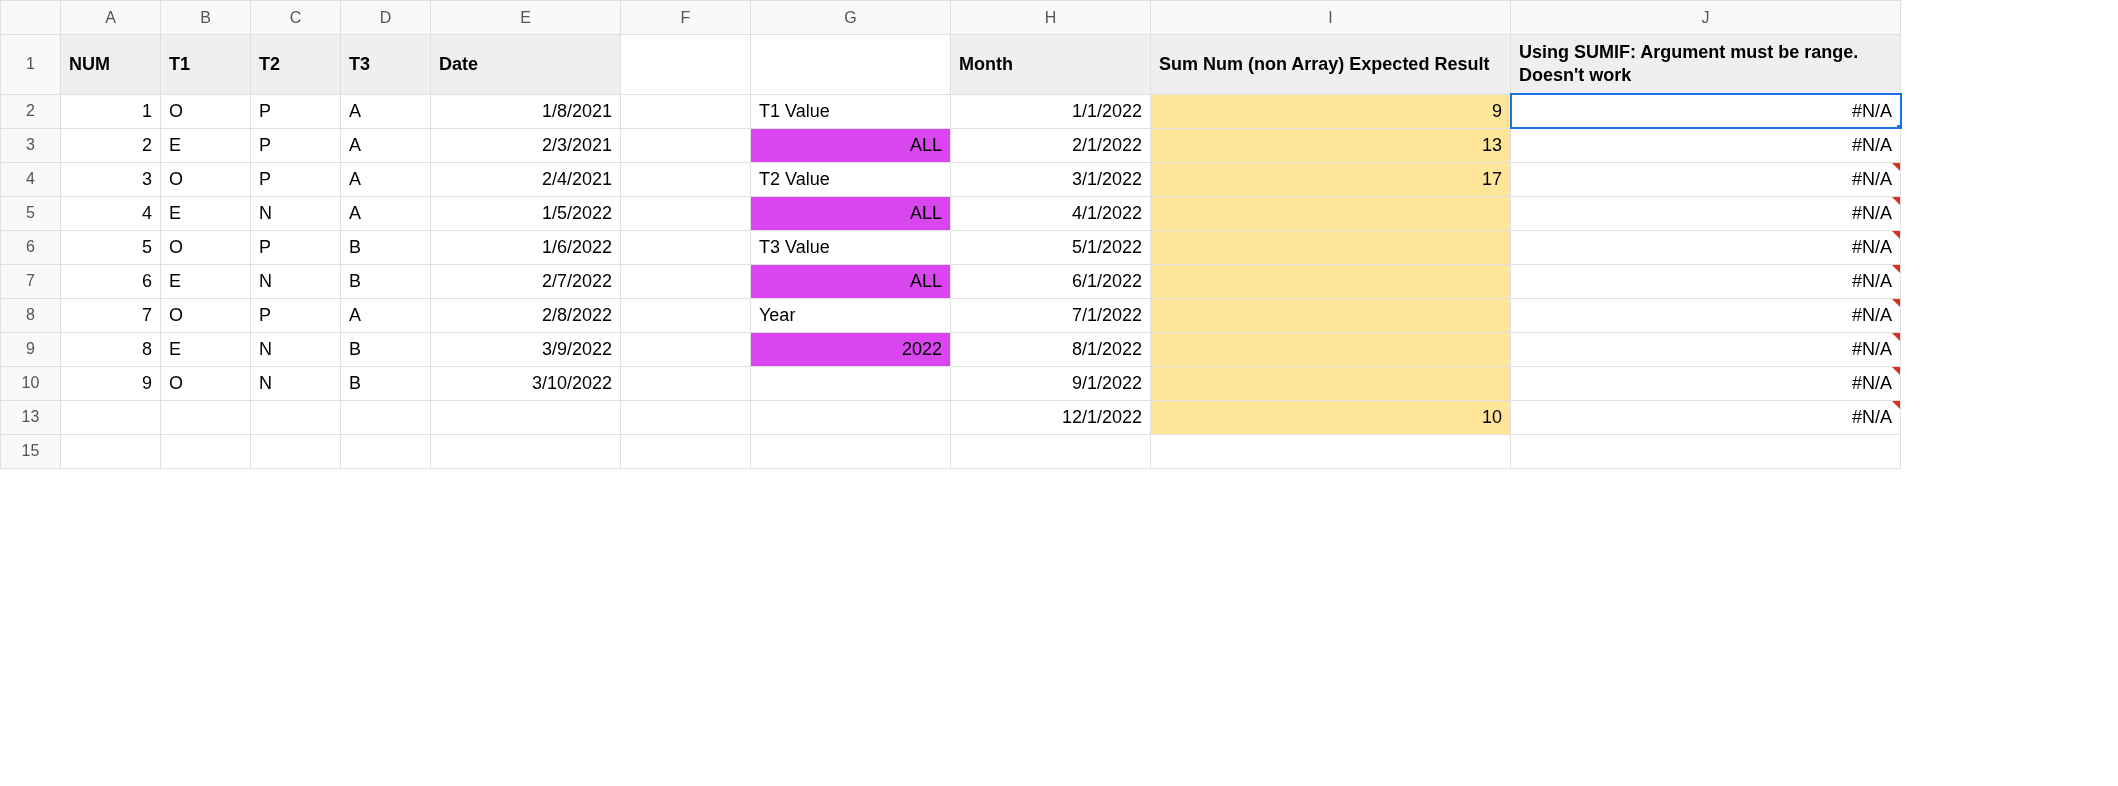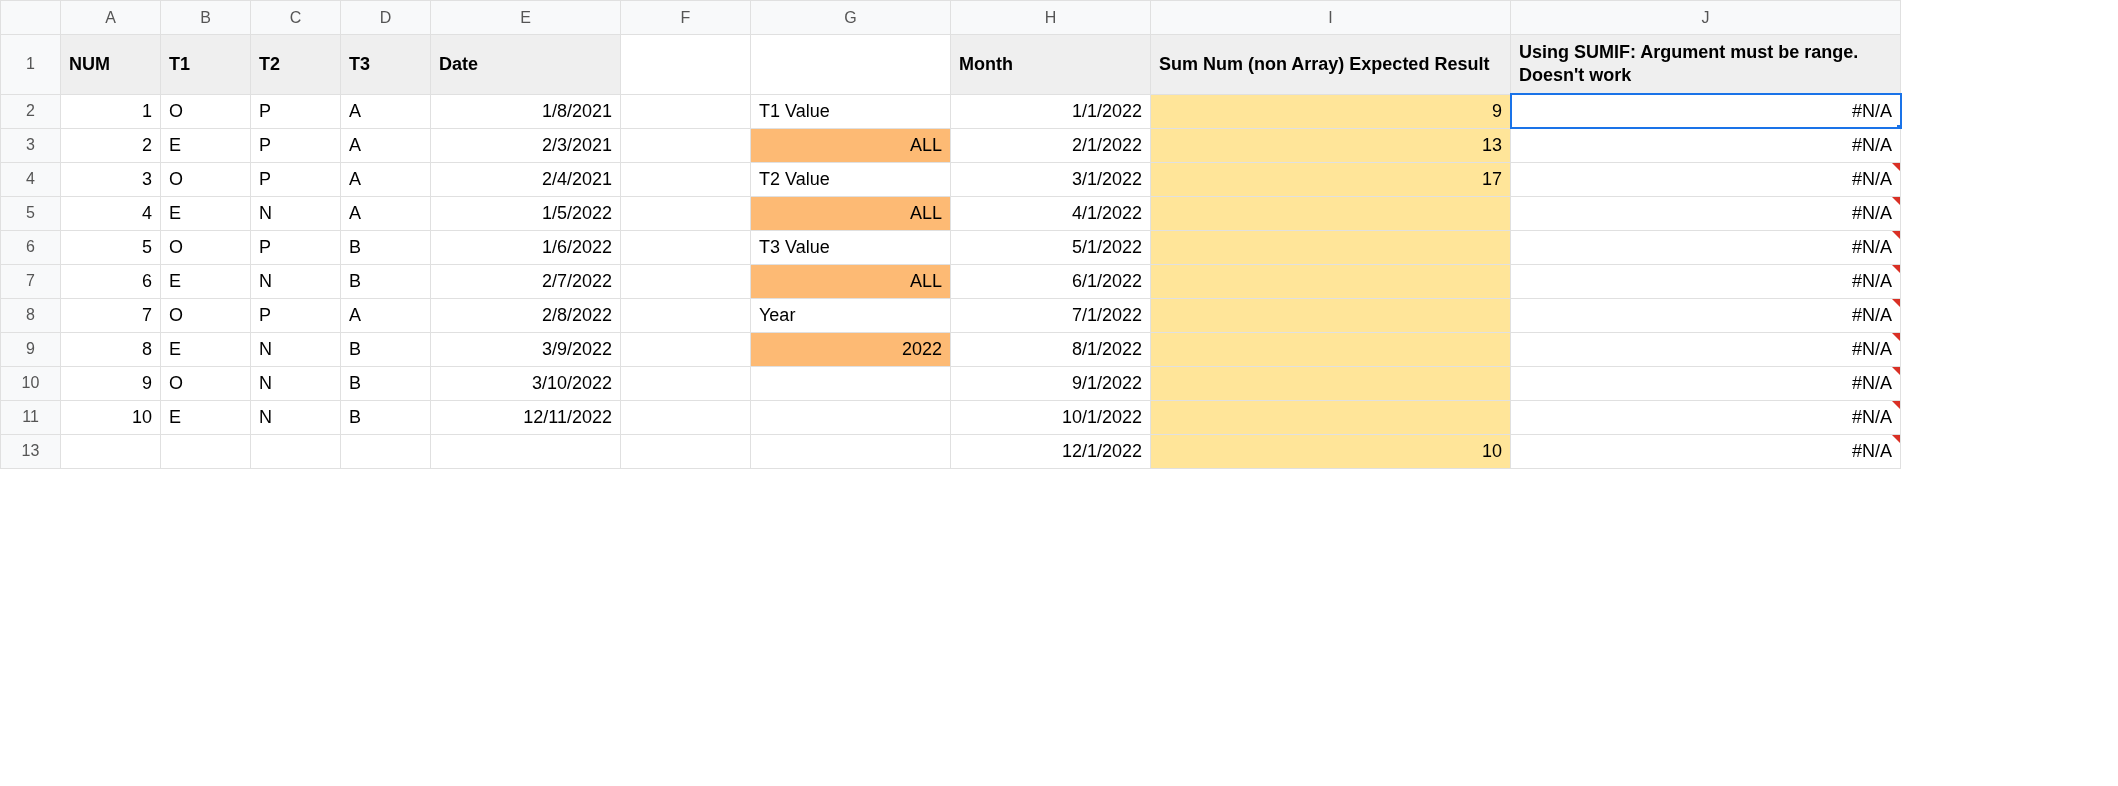--- a/index.html
+++ b/index.html
@@ -50,21 +50,21 @@
     background: #efefef;
     font-weight: 700;
     text-align: left;
     vertical-align: top;
   }
   .hdrcell.wrap { white-space: normal; line-height: 1.3; }
   .r1 { height: 58px; }
   .num { text-align: right; }
   .left { text-align: left; }
   .center { text-align: right; }
-  .peach { background: #fdba74; }
+  .peach { background: #d946ef; }
   .yellow { background: #ffe599; }
   .selected {
     outline: 2px solid #1a73e8;
     outline-offset: -1px;
     position: relative;
     z-index: 2;
   }
   .handle {
     position: absolute;
     right: -4px;
@@ -285,51 +285,48 @@
     <td></td>
     <td></td>
     <td class="num">9/1/2022</td>
     <td class="yellow"></td>
     <td class="center">
       <span>#N/A</span>
       <div class="note-tri"></div>
     </td>
   </tr>
 
-  <tr>
-    <th class="rowhdr">11</th>
-    <td class="num">10</td>
-    <td class="left">E</td>
-    <td class="left">N</td>
-    <td class="left">B</td>
-    <td class="num">12/11/2022</td>
-    <td></td>
-    <td></td>
-    <td class="num">10/1/2022</td>
-    <td class="yellow"></td>
-    <td class="center">
-      <span>#N/A</span>
-      <div class="note-tri"></div>
-    </td>
-  </tr>
 
 
   <tr>
     <th class="rowhdr">13</th>
     <td></td>
     <td></td>
     <td></td>
     <td></td>
     <td></td>
     <td></td>
     <td></td>
     <td class="num">12/1/2022</td>
     <td class="yellow num">10</td>
     <td class="center">
       <span>#N/A</span>
       <div class="note-tri"></div>
     </td>
   </tr>
 
 
+  <tr>
+    <th class="rowhdr">15</th>
+    <td></td>
+    <td></td>
+    <td></td>
+    <td></td>
+    <td></td>
+    <td></td>
+    <td></td>
+    <td></td>
+    <td></td>
+    <td></td>
+  </tr>
 
 </tbody>
   </table>
 
 </body></html>

